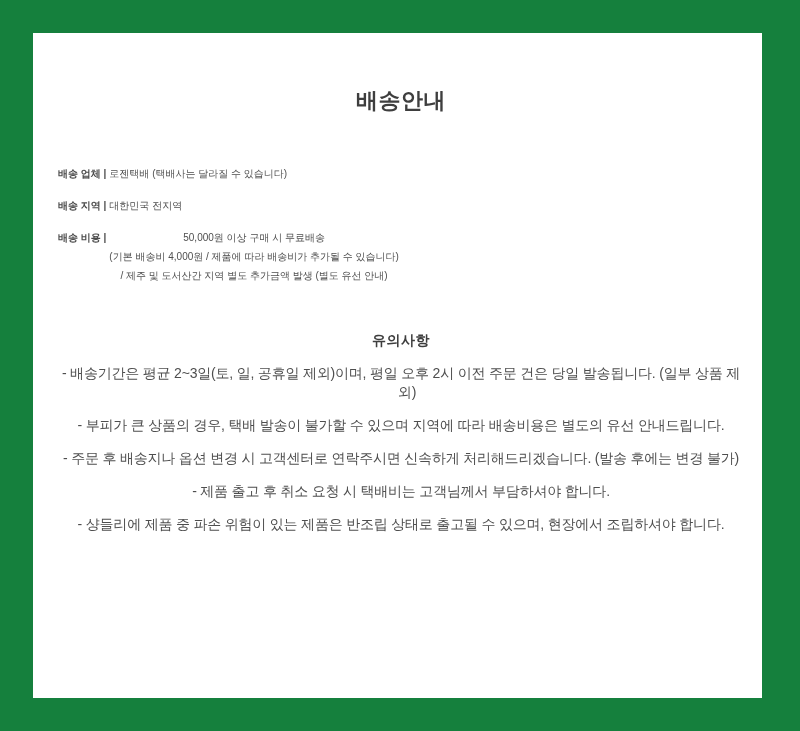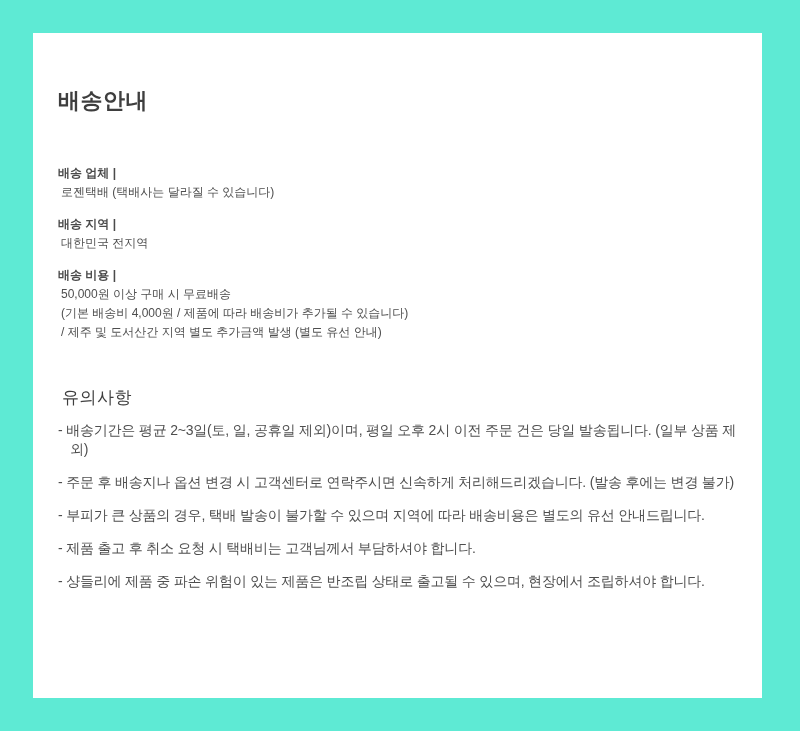--- a/index.html
+++ b/index.html
@@ -8,21 +8,22 @@
     width: 800px;
     height: 731px;
     overflow: hidden;
     background: #f2dbc2;
     font-family: "Liberation Sans", "DejaVu Sans", sans-serif;
   }
   .page {
     position: relative;
     width: 800px;
     height: 731px;
-    background: #5eead4;
+    background: #15803d;
+    text-align: center;
   }
   .card {
     position: absolute;
     left: 33px;
     top: 33px;
     width: 729px;
     height: 665px;
     background: #ffffff;
     box-sizing: border-box;
     padding: 0 18px 0 25px;
@@ -36,43 +37,42 @@
     letter-spacing: 0.5px;
     line-height: 28px;
   }
   .info-section {
     margin-top: 49px;
   }
   .info-row {
     display: flex;
     align-items: flex-start;
     margin-bottom: 13px;
-    font-size: 12px;
+    font-size: 10px;
     line-height: 19px;
     color: #4e4e4e;
-    flex-direction: column;
   }
   .info-label {
     flex: 0 0 auto;
     font-weight: bold;
     color: #4a4a4a;
     white-space: nowrap;
   }
   .info-value {
     margin-left: 3px;
     white-space: pre-line;
     color: #4e4e4e;
   }
   .notice-section {
     margin-top: 44px;
   }
   .notice-heading {
     margin: 4px;
-    font-size: 17px;
-    font-weight: normal;
+    font-size: 14px;
+    font-weight: bold;
     color: #3e3e3e;
     letter-spacing: 0.5px;
     line-height: 23px;
   }
   .notice-list {
     margin-top: 12px;
   }
   .notice-item {
     font-size: 14px;
     line-height: 19px;
@@ -106,21 +106,21 @@
         <span class="info-value">50,000원 이상 구매 시 무료배송
 (기본 배송비 4,000원 / 제품에 따라 배송비가 추가될 수 있습니다)
 / 제주 및 도서산간 지역 별도 추가금액 발생 (별도 유선 안내)</span>
       </div>
     </div>
 
     <div class="notice-section">
       <h2 class="notice-heading">유의사항</h2>
       <div class="notice-list">
         <div class="notice-item">- 배송기간은 평균 2~3일(토, 일, 공휴일 제외)이며, 평일 오후 2시 이전 주문 건은 당일 발송됩니다. (일부 상품 제외)</div>
+        <div class="notice-item">- 부피가 큰 상품의 경우, 택배 발송이 불가할 수 있으며 지역에 따라 배송비용은 별도의 유선 안내드립니다.</div>
         <div class="notice-item">- 주문 후 배송지나 옵션 변경 시 고객센터로 연락주시면 신속하게 처리해드리겠습니다. (발송 후에는 변경 불가)</div>
-        <div class="notice-item">- 부피가 큰 상품의 경우, 택배 발송이 불가할 수 있으며 지역에 따라 배송비용은 별도의 유선 안내드립니다.</div>
         <div class="notice-item">- 제품 출고 후 취소 요청 시 택배비는 고객님께서 부담하셔야 합니다.</div>
         <div class="notice-item">- 샹들리에 제품 중 파손 위험이 있는 제품은 반조립 상태로 출고될 수 있으며, 현장에서 조립하셔야 합니다.</div>
       </div>
     </div>
 
   </div>
 </div>
 
 </body></html>

